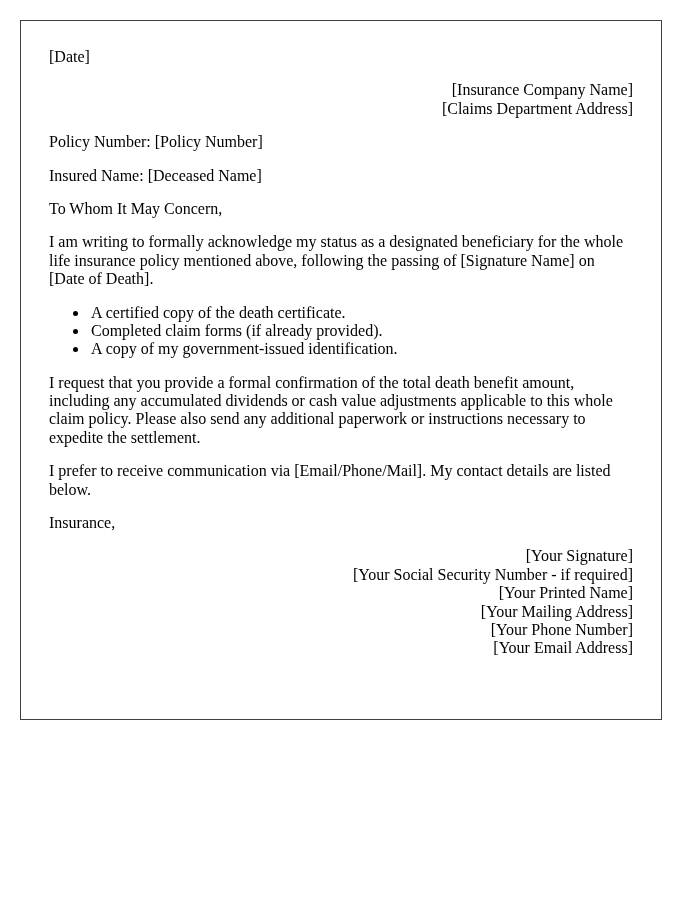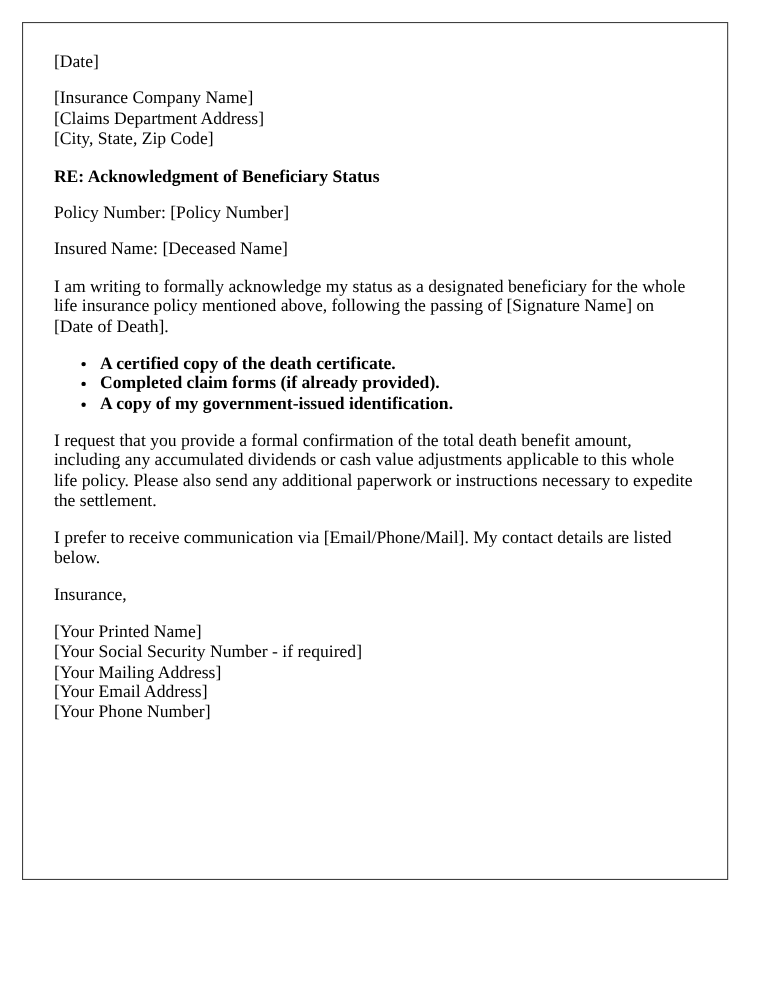--- a/index.html
+++ b/index.html
@@ -12,93 +12,93 @@
     width: 700px;
     height: 900px;
     background: #ffffff;
     overflow: hidden;
   }
   .page {
     position: absolute;
     left: 20px;
     top: 20px;
     width: 642px;
-    height: 780px;
+    height: 700px;
     box-sizing: border-box;
     border: 1px solid #404040;
     background: #ffffff;
     padding: 12px 28px 8px 28px;
     font-family: "Liberation Serif", "DejaVu Serif", serif;
     font-size: 16px;
     line-height: 1.15;
     color: #000000;
     overflow: hidden;
   }
   .page p {
     margin: 15px 0;
   }
   .block {
     margin: 15px 0;
+    text-align: right;
   }
   .block div {
     margin: 0;
   }
   .subject {
     font-weight: bold;
   }
   ul.enclosures {
     margin: 15px 0;
     padding-left: 40px;
     list-style-type: disc;
   }
   ul.enclosures li {
     margin: 0;
     padding-left: 2px;
-    font-weight: bold;
   }
 </style>
 </head>
 <body>
 
 <div class="canvas">
   <div class="page">
 
     <p>[Date]</p>
 
     <div class="block">
       <div>[Insurance Company Name]</div>
       <div>[Claims Department Address]</div>
-      <div>[City, State, Zip Code]</div>
     </div>
 
-    <p class="subject">RE: Acknowledgment of Beneficiary Status</p>
 
     <p>Policy Number: [Policy Number]</p>
 
     <p>Insured Name: [Deceased Name]</p>
 
+    <p>To Whom It May Concern,</p>
 
     <p>I am writing to formally acknowledge my status as a designated beneficiary for the whole life insurance policy mentioned above, following the passing of [Signature Name] on [Date of Death].</p>
 
 
     <ul class="enclosures">
       <li>A certified copy of the death certificate.</li>
       <li>Completed claim forms (if already provided).</li>
       <li>A copy of my government-issued identification.</li>
     </ul>
 
-    <p>I request that you provide a formal confirmation of the total death benefit amount, including any accumulated dividends or cash value adjustments applicable to this whole life policy. Please also send any additional paperwork or instructions necessary to expedite the settlement.</p>
+    <p>I request that you provide a formal confirmation of the total death benefit amount, including any accumulated dividends or cash value adjustments applicable to this whole claim policy. Please also send any additional paperwork or instructions necessary to expedite the settlement.</p>
 
     <p>I prefer to receive communication via [Email/Phone/Mail]. My contact details are listed below.</p>
 
 
     <p>Insurance,</p>
 
     <div class="block">
+      <div>[Your Signature]</div>
+      <div>[Your Social Security Number - if required]</div>
       <div>[Your Printed Name]</div>
-      <div>[Your Social Security Number - if required]</div>
       <div>[Your Mailing Address]</div>
+      <div>[Your Phone Number]</div>
       <div>[Your Email Address]</div>
-      <div>[Your Phone Number]</div>
     </div>
 
   </div>
 </div>
 
 </body></html>

